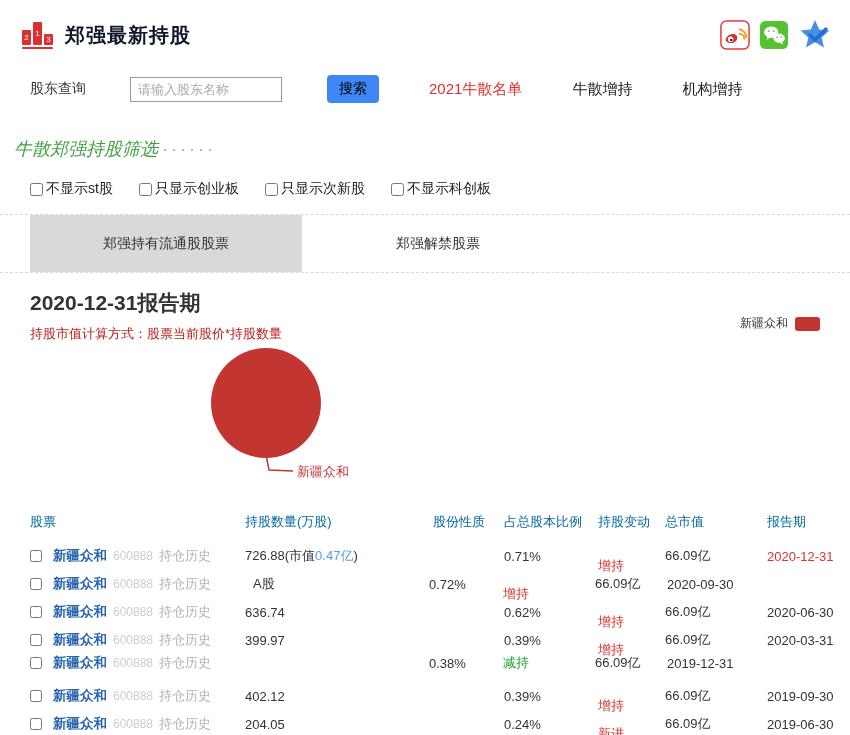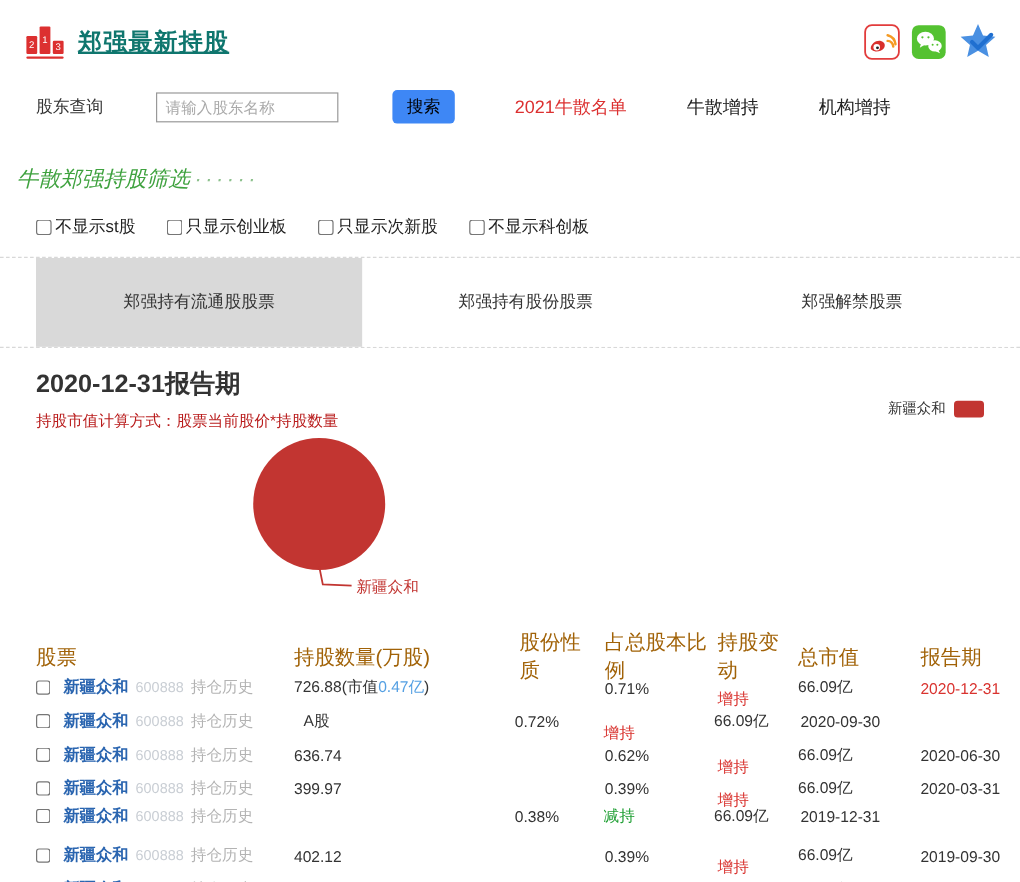--- a/index.html
+++ b/index.html
@@ -11,21 +11,21 @@
   .page { width:850px; }
 
   
   .header { display:flex; align-items:center; padding:18px 18px 0 22px; }
   .logo { display:flex; flex-direction:column; margin-right:12px; }
   .logo-bars { display:flex; align-items:flex-end; gap:2px; height:24px; }
   .logo-bar { width:9px; background:var(--accent-red,#e04a45); color:#fff; font-size:8px;
     display:flex; align-items:center; justify-content:center; border-radius:1px; }
   .logo-bar.b2 { height:15px; } .logo-bar.b1 { height:23px; } .logo-bar.b3 { height:11px; }
   .logo-underline { height:2px; background:var(--accent-red,#e04a45); margin-top:2px; border-radius:1px; }
-  .page-title { font-size:20px; font-weight:bold; color:#0f766e; letter-spacing:1px;text-decoration:underline; }
+  .page-title { font-size:20px; font-weight:bold; color:#0f172a; letter-spacing:1px; }
   .social { margin-left:auto; display:flex; align-items:center; gap:9px; }
   .social svg { display:block; }
 
   
   .search-row { display:flex; align-items:center; margin:23px 0 0 30px;gap:36px; }
   .search-label { font-size:14px; color:#333; margin-right:8px; }
   .search-input { width:152px; height:25px; border:1px solid #999; padding:0 7px; font-size:13px; color:#333; outline:none; }
   .search-input::placeholder { color:#aaa; }
   .search-btn { margin-left:9px; background:var(--button-blue,#3e87f5); color:#000000; border:none;
     border-radius:4px; font-size:14px; padding:5px 12px; cursor:pointer; }
@@ -34,21 +34,21 @@
 
   
   .filter-title { margin:34px 0 0 14px; font-size:18px; color:var(--filter-green,#3fa23f);font-style:italic; }
   .filter-title .dots { color:#8cc08c; letter-spacing:3px; margin-left:4px; }
   .checkbox-row { display:flex; align-items:center; margin:19px 0 0 30px; gap:26px; }
   .cb { display:flex; align-items:center; font-size:14px; color:#222; cursor:pointer; }
   .cb input { width:13px; height:13px; margin-right:3px; accent-color:#888; }
 
   
   .tabs { display:flex; margin-top:16px; border-top:1px dashed #d8d8d8; border-bottom:1px dashed #d8d8d8; }
-  .tab { width:272px; height:74px; display:flex; align-items:center; justify-content:center;
+  .tab { width:272px; height:57px; display:flex; align-items:center; justify-content:center;
     font-size:14px; color:#333; cursor:pointer; background:#fff; }
   .tab:first-child { margin-left:30px; }
   .tab.active { background:#d9d9d9; }
 
   
   .report { position:relative; margin:16px 0 0 30px; }
   .report-title { font-size:21px; font-weight:bold; color:#333; }
   .report-subtitle { font-size:13px; color:#b91c1c; margin-top:8px; }
   .legend { position:absolute; right:30px; top:26px; display:flex; align-items:center; }
   .legend-label { font-size:12px; color:#333; }
@@ -57,21 +57,21 @@
   
   .chart-area { position:relative; height:162px; }
   .pie-slice { position:absolute; left:211px; top:5px; width:110px; height:110px;
     border-radius:50%; background:var(--pie-red,#c23531); }
   .leader-svg { position:absolute; left:0; top:0; width:850px; height:162px; pointer-events:none; }
   .pie-label { position:absolute; left:297px; top:120px; font-size:13px; color:var(--pie-red,#c23531); }
 
   
   .table { padding-left:30px; margin-top:2px; }
   .thead, .trow { display:grid; grid-template-columns:215px 180px 75px 95px 70px 100px 1fr; align-items:center; }
-  .thead { height:30px; font-size:17px; color:#a16207; }
+  .thead { height:30px; font-size:13px; color:#0369a1; }
   .trow { height:28px; font-size:13px; color:#333; }
   .c3 { padding-left:8px; } .c4 { padding-left:4px; } .c5 { padding-left:3px; } .c7 { padding-left:2px; }
   .stock-cell { display:flex; align-items:center; }
   .row-check { width:12px; height:12px; margin-right:11px; accent-color:#888; }
   .stock-name { font-weight:bold; color:var(--link-blue,#2a65b0); text-decoration:none; font-size:13.5px; }
   .stock-code { color:#c9ced4; font-size:12px; margin-left:6px; }
   .stock-history { color:#b3b3b3; font-size:13px; margin-left:6px; text-decoration:none; cursor:pointer; }
   .note-blue { color:var(--light-blue,#55a0e3); }
   .chg.up, .chg.new { color:var(--up-red,#d9332f);margin-top:20px; }
   .chg.down { color:var(--down-green,#21a035); }
@@ -151,21 +151,20 @@
       <span>只显示次新股</span>
     </label>
     <label class="cb">
       <input type="checkbox" style="">
       <span>不显示科创板</span>
     </label>
   </div>
 
   <div class="tabs">
     <div class="tab active">郑强持有流通股股票</div>
-    <div class="tab">郑强持有股份股票</div>
     <div class="tab">郑强解禁股票</div>
   </div>
 
   <div class="report">
     <h2 class="report-title">2020-12-31报告期</h2>
     <div class="report-subtitle">持股市值计算方式：股票当前股价*持股数量</div>
     <div class="legend">
       <span class="legend-label">新疆众和</span>
       <span class="legend-swatch" style="background: rgb(194, 53, 49);"></span>
     </div>

